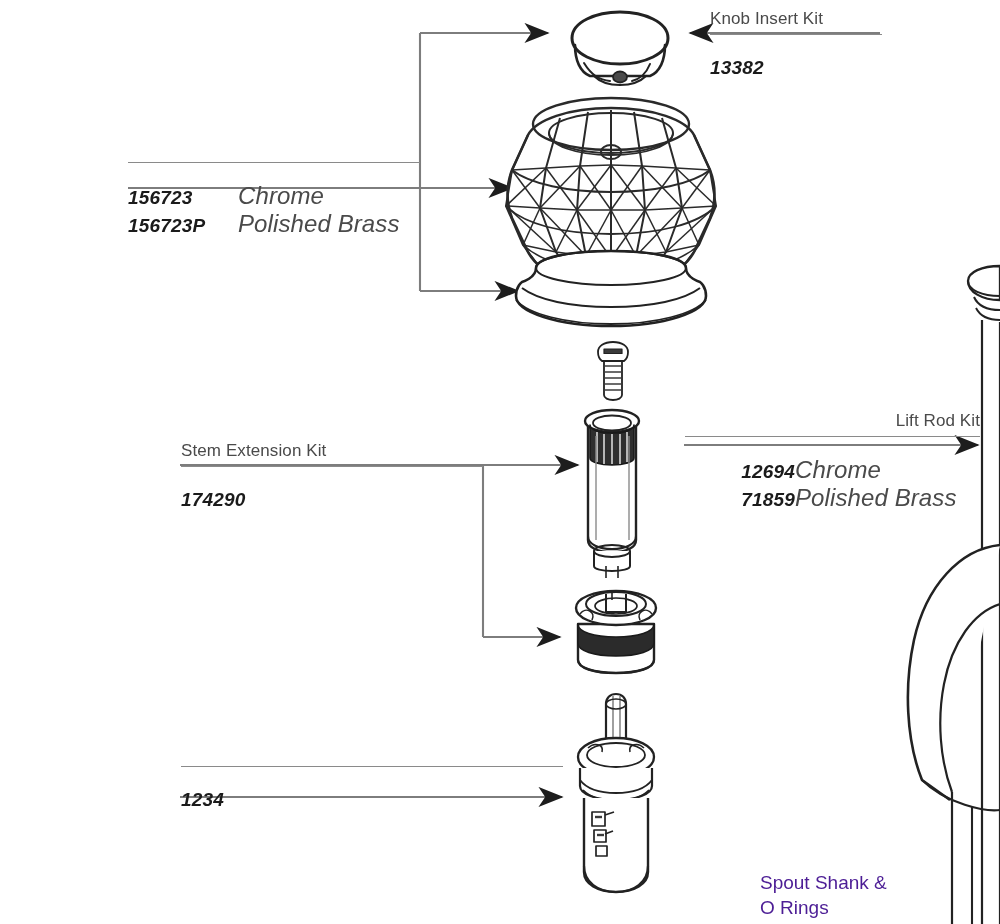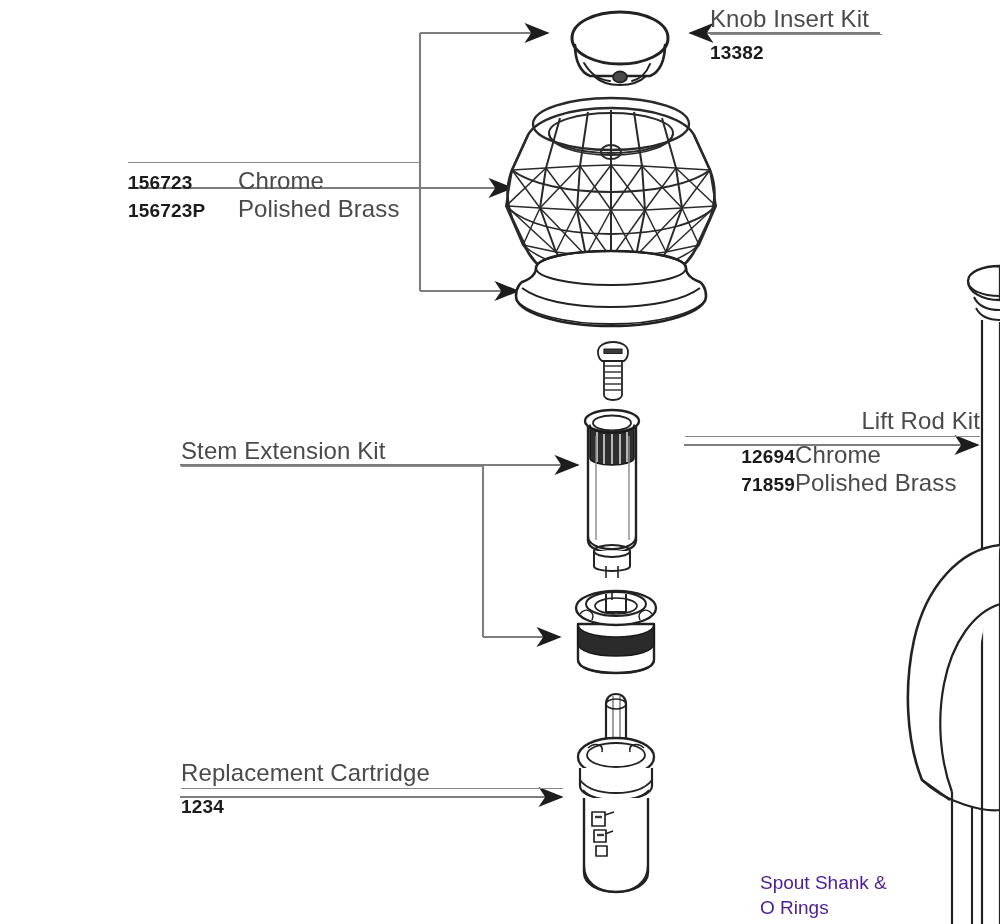--- a/index.html
+++ b/index.html
@@ -5,27 +5,27 @@
 <style>
   html,body{margin:0;padding:0;background:#ffffff;}
   body{
     width:1000px;height:924px;overflow:hidden;position:relative;
     font-family:"Liberation Sans","DejaVu Sans",sans-serif;
     -webkit-font-smoothing:antialiased;
   }
   #diagram{position:absolute;inset:0;width:1000px;height:924px;}
   .callout{position:absolute;}
   .callout .title{
-    font-size:24px;color:#4a4a4a;font-weight:400;white-space:nowrap;
+    font-size:17px;color:#4a4a4a;font-weight:400;white-space:nowrap;
     letter-spacing:.1px;line-height:22px;
   }
   .callout .rule{
     height:0;border-top:1.6px solid #8a8a8a;margin-top:4px;
   }
-  .rows{margin-top:5px;}
+  .rows{margin-top:20px;font-style:italic;}
   .row{display:flex;align-items:baseline;white-space:nowrap;line-height:26px;}
   .pn{font-size:19px;font-weight:700;color:#1b1b1b;letter-spacing:.2px;}
   .fin{font-size:24px;font-weight:400;color:#4a4a4a;letter-spacing:.1px;}
   .two-col .pn{width:110px;display:inline-block;}
   .multiline{font-size:19px;color:#4c1d95;line-height:25px;}
 </style>
 </head>
 <body>
 
 <svg id="diagram" viewBox="0 0 1000 924" xmlns="http://www.w3.org/2000/svg">
@@ -293,39 +293,43 @@
     <div class="row">
       <span class="pn">156723P</span>
       <span class="fin">Polished Brass</span>
     </div>
   </div>
 </div>
 
 <div class="callout" style="left:181px; top:440px;">
   <div class="title">Stem Extension Kit</div>
   <div class="rule" style="width:302px;"></div>
+  <div class="rows">
+    <div class="row">
+      <span class="pn">174290</span>
+    </div>
+  </div>
 </div>
 
 <div class="callout two-col" style="left:685px; top:410px;text-align:right;">
   <div class="title">Lift Rod Kit</div>
   <div class="rule" style="width:295px;"></div>
   <div class="rows">
     <div class="row">
       <span class="pn">12694</span>
       <span class="fin">Chrome</span>
     </div>
     <div class="row">
       <span class="pn">71859</span>
       <span class="fin">Polished Brass</span>
     </div>
   </div>
 </div>
 
 <div class="callout" style="left:181px; top:762px;">
-  <div class="title">Replacement Cartridge</div>
   <div class="rule" style="width:382px;"></div>
   <div class="rows">
     <div class="row">
       <span class="pn">1234</span>
     </div>
   </div>
 </div>
 
 <div class="callout" style="left:760px; top:870px;">
   <div class="multiline">Spout Shank &amp;</div>

